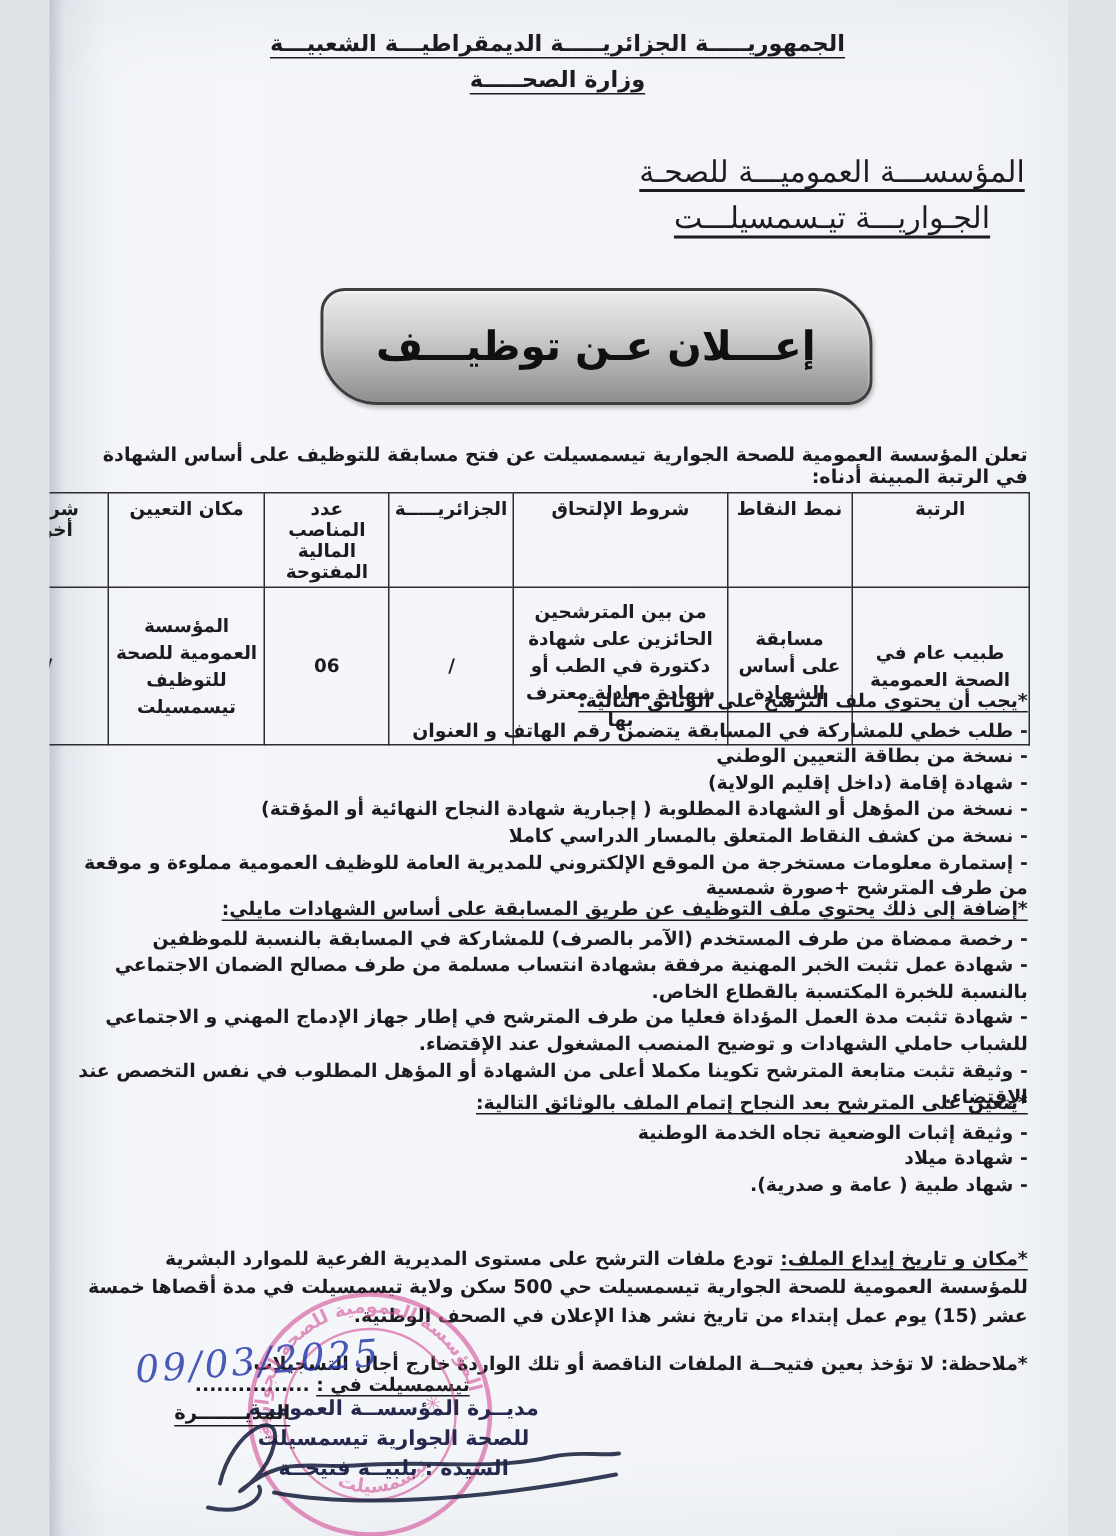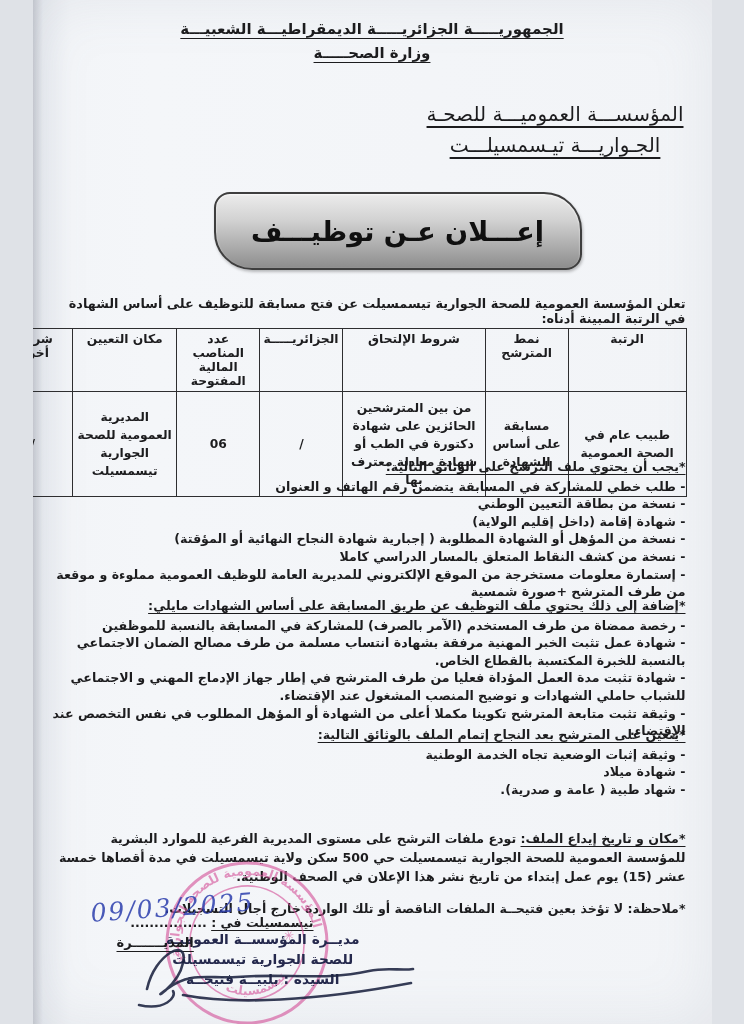--- a/index.html
+++ b/index.html
@@ -74,36 +74,36 @@
         <col style="width:12%">
         <col style="width:20.5%">
         <col style="width:12%">
       <col style="width:12%">
         <col style="width:15%">
         <col style="width:11.5%">
     </colgroup>
     <thead>
       <tr>
         <th>الرتبة</th>
-        <th>نمط المترشح</th>
+        <th>نمط النقاط</th>
         <th>شروط الإلتحاق</th>
         <th>الجزائريـــــة</th>
         <th>عدد المناصب المالية المفتوحة</th>
         <th>مكان التعيين</th>
         <th>شروط أخرى</th>
       </tr>
     </thead>
     <tbody>
       <tr>
         <td>طبيب عام في الصحة العمومية</td>
         <td>مسابقة على أساس الشهادة</td>
         <td>من بين المترشحين الحائزين على شهادة دكتورة في الطب أو شهادة معادلة معترف بها</td>
         <td>/</td>
         <td>06</td>
-        <td>المديرية العمومية للصحة الجوارية تيسمسيلت</td>
+        <td>المؤسسة العمومية للصحة للتوظيف تيسمسيلت</td>
         <td>/</td>
       </tr>
     </tbody>
   </table>
 
   <div class="sec" style="top:458px">
     <div class="sec-head">*يجب أن يحتوي ملف الترشح على الوثائق التالية:</div>
     <div>- طلب خطي للمشاركة في المسابقة يتضمن رقم الهاتف و العنوان</div>
     <div>- نسخة من بطاقة التعيين الوطني</div>
     <div>- شهادة إقامة (داخل إقليم الولاية)</div>

